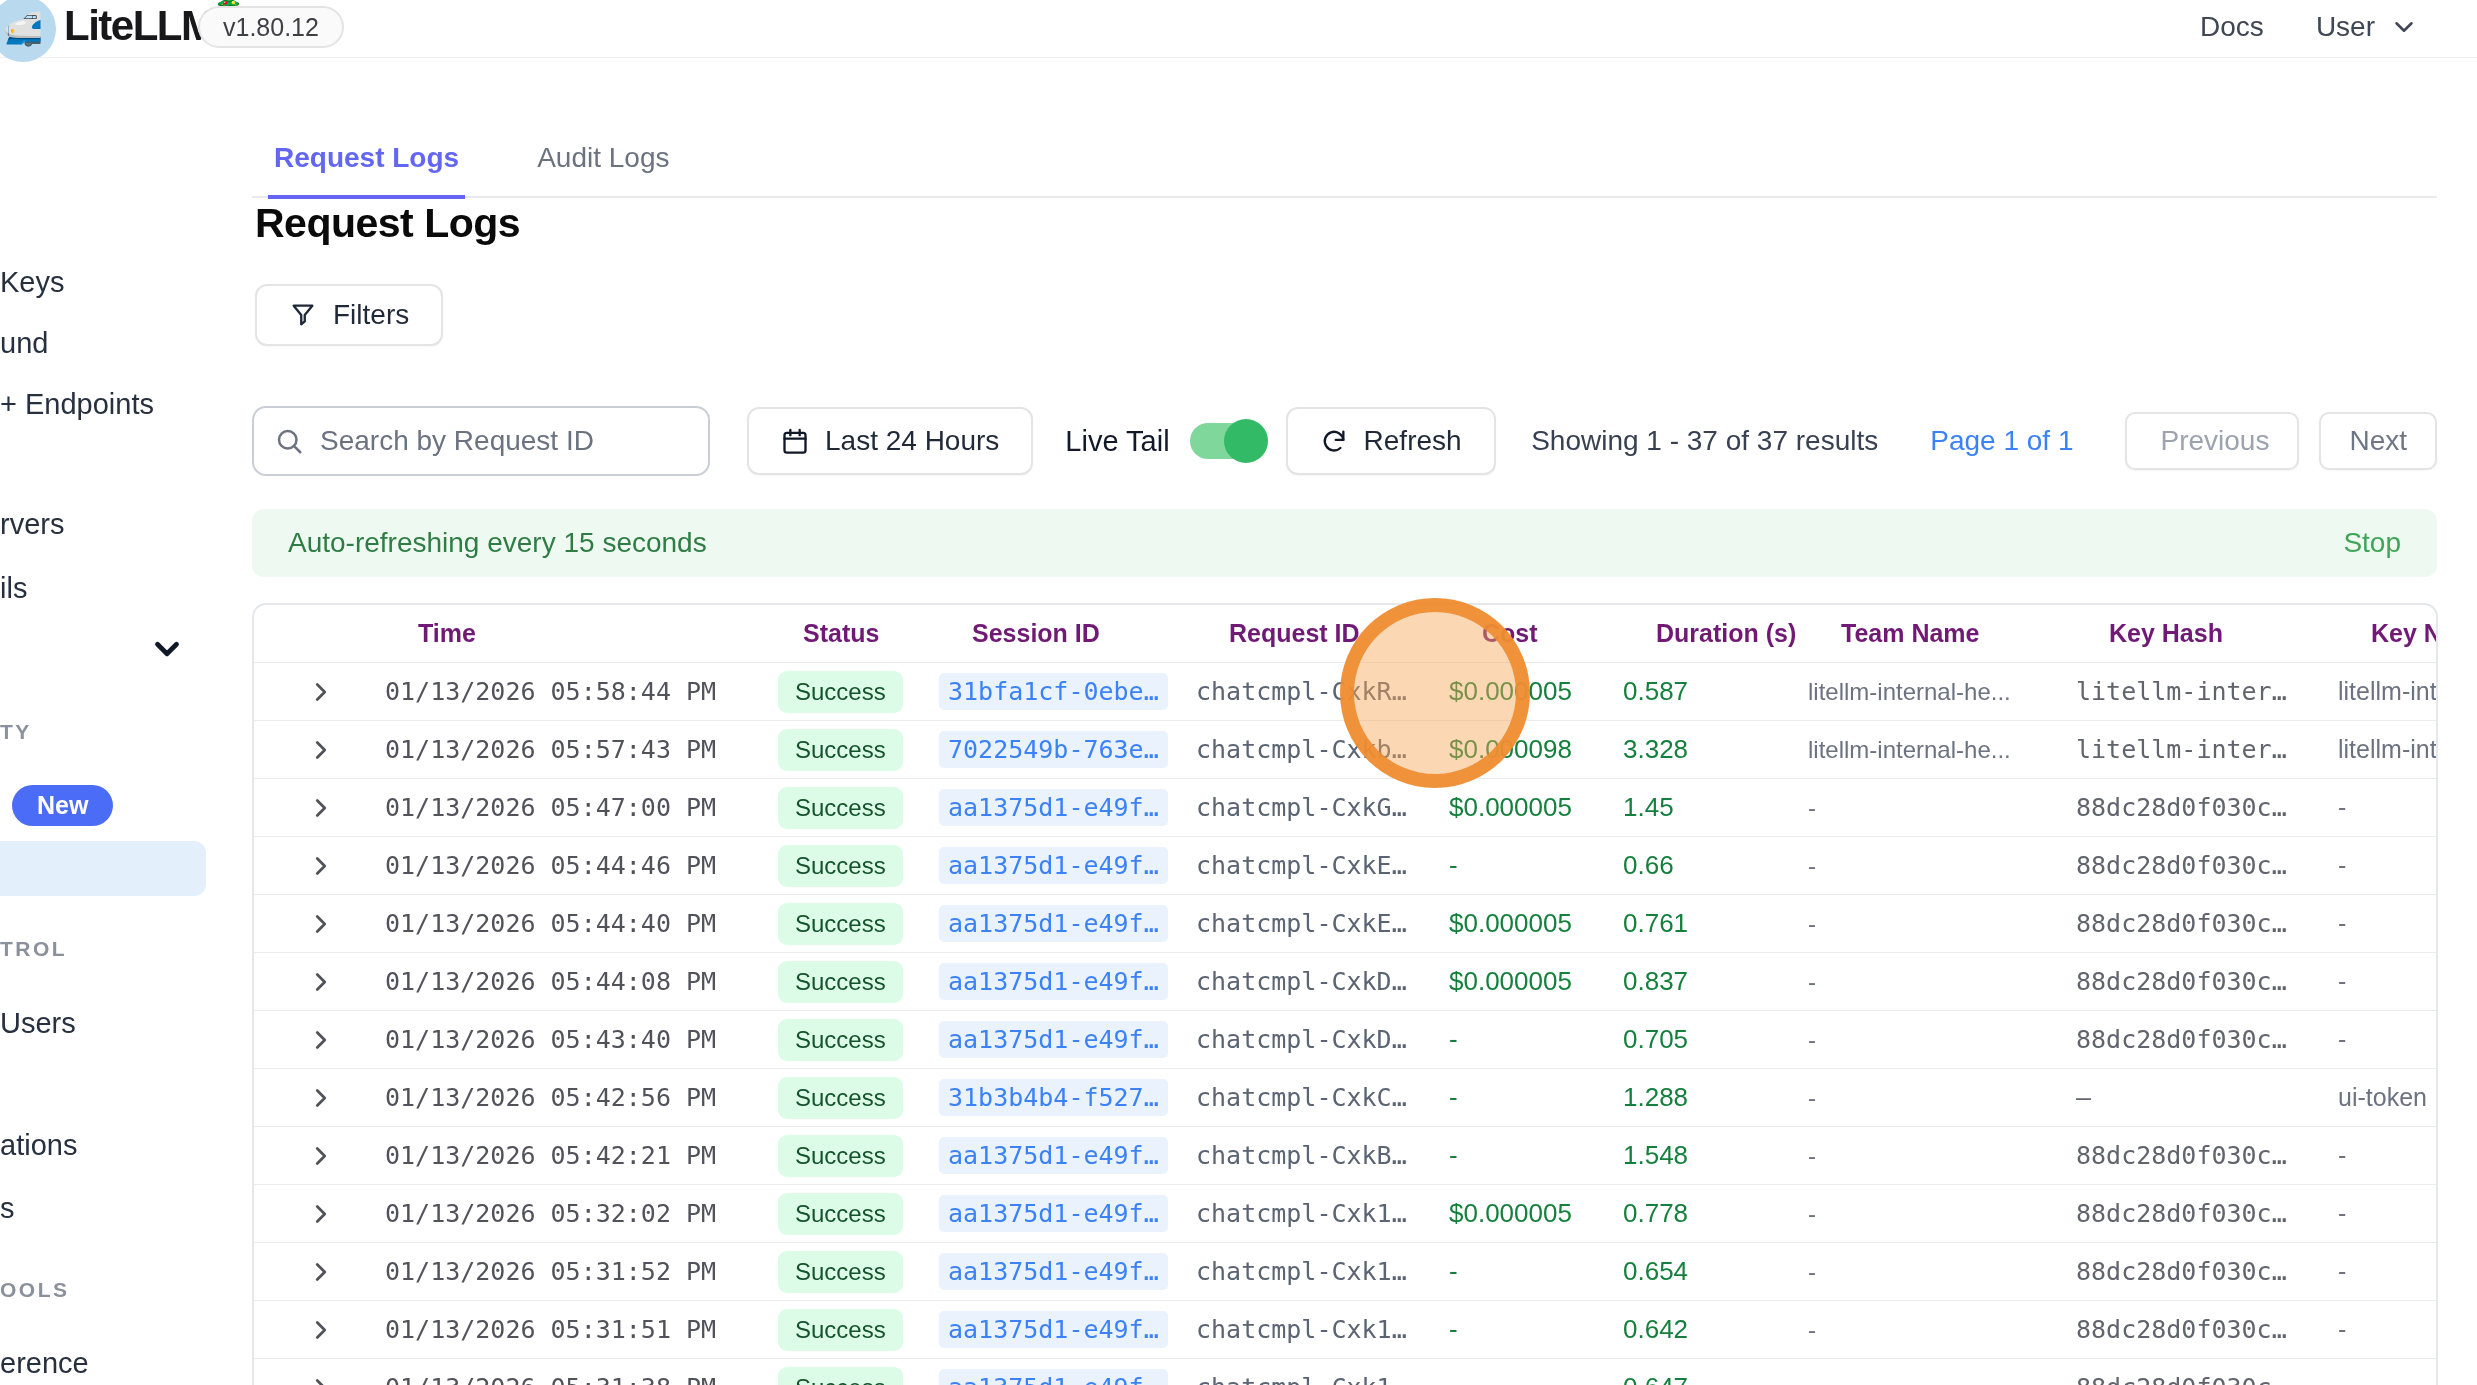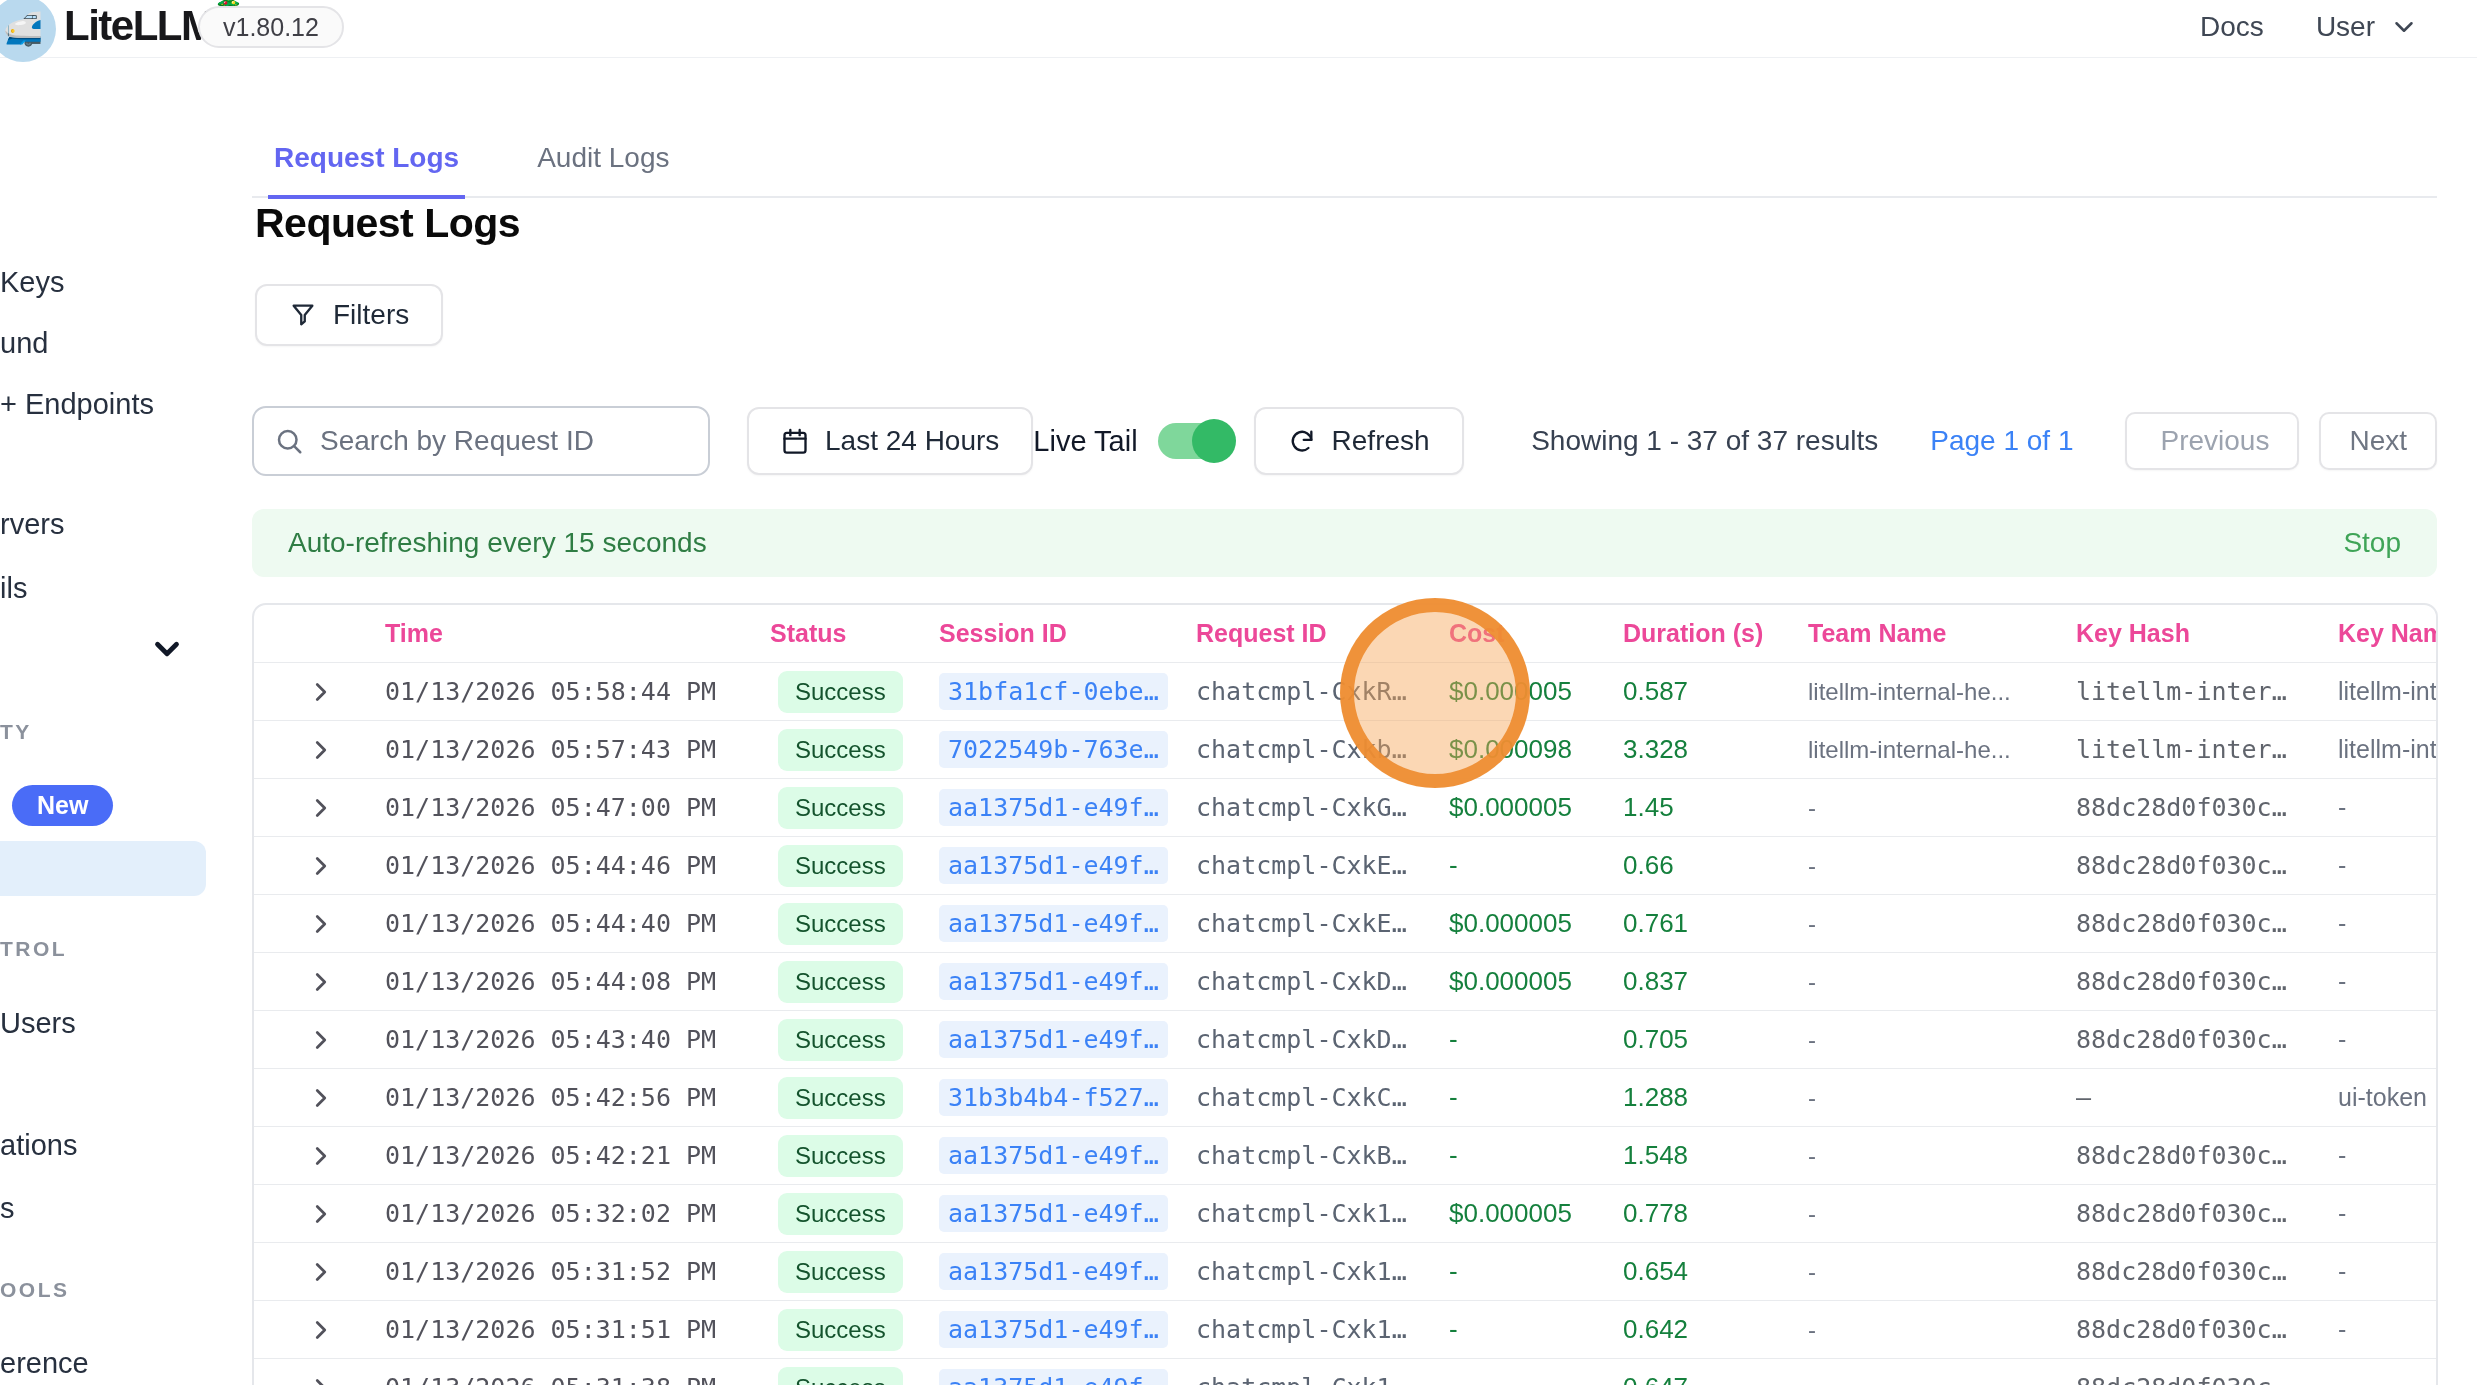--- a/index.html
+++ b/index.html
@@ -50,21 +50,21 @@
 
   
   .toolbar { position:absolute; left:252px; top:404px; width:2185px; height:74px;
     display:flex; align-items:center; }
   .search-box { width:458px; height:70px; border:2px solid #c9ced6; border-radius:14px;
     display:flex; align-items:center; padding:0 20px; gap:16px; margin-right:37px; }
   .search-box input { border:none; outline:none; font-size:28px; color:#374151; width:100%;
     font-family:inherit; background:transparent; }
   .search-box input::placeholder { color:#6b7280; }
   .tb-btn { height:68px; }
-  .livetail-label { font-size:29px; color:#111827; font-weight:500; }
+  .livetail-label { margin-left:32px; font-size:29px; color:#111827; font-weight:500; }
   .switch { margin-left:20px; width:74px; height:36px; background:#7fd79b; border-radius:20px;
     position:relative; }
   .switch .knob { position:absolute; right:-4px; top:-4px; width:44px; height:44px;
     border-radius:50%; background:#33ba66; }
   .refresh-btn { margin-left:22px; }
   .tb-spacer { flex:1; }
   .results-text { font-size:28px; color:#374151; }
   .page-text { font-size:28px; color:#3b82f6; margin-left:52px; font-weight:500; }
   .pg-btn { height:58px; border-radius:10px; padding:0 28px; font-size:28px; }
   .pg-prev { margin-left:52px; color:#9ca3af;padding-left:33px; }
@@ -75,21 +75,21 @@
     background:#eefaf1; border-radius:12px; display:flex; align-items:center; padding:0 36px;
     font-size:28px; color:#2f7d44; }
   .stop-link { margin-left:auto; color:#3fa457; font-weight:500; }
 
   
   .table-card { position:absolute; left:252px; top:603px; width:2186px; height:810px;
     border:2px solid #e5e7eb; border-radius:14px 14px 0 0; background:#fff; overflow:hidden; }
   .grid-cols { display:grid;
     grid-template-columns:131px 385px 169px 257px 253px 174px 185px 268px 262px minmax(0,1fr);
     align-items:center; }
-  .thead { height:57px; font-size:25px; font-weight:bold; color:#ec4899; }
+  .thead { height:57px; font-size:25px; font-weight:bold; color:#701a75;margin-left:33px; }
   .trow { height:58px; border-top:1px solid #e9ebee; }
   .cell { overflow:hidden; white-space:nowrap; padding-right:14px; }
   .chev-cell { padding-left:52px; display:flex; align-items:center; }
   .t-time { font-size:25px; color:#52525b; }
   .badge-success { display:inline-block; background:#dcfce7; color:#14532d; font-size:24px;
     padding:7px 17px; border-radius:9px;margin-left:8px; }
   .session-link { display:inline-block; background:#eaf2fd; color:#3b82f6; font-size:25px;
     padding:4px 9px; border-radius:5px; }
   .t-req { font-size:25px; color:#5b6472; }
   .t-num { font-size:26px; color:#15803d; }

